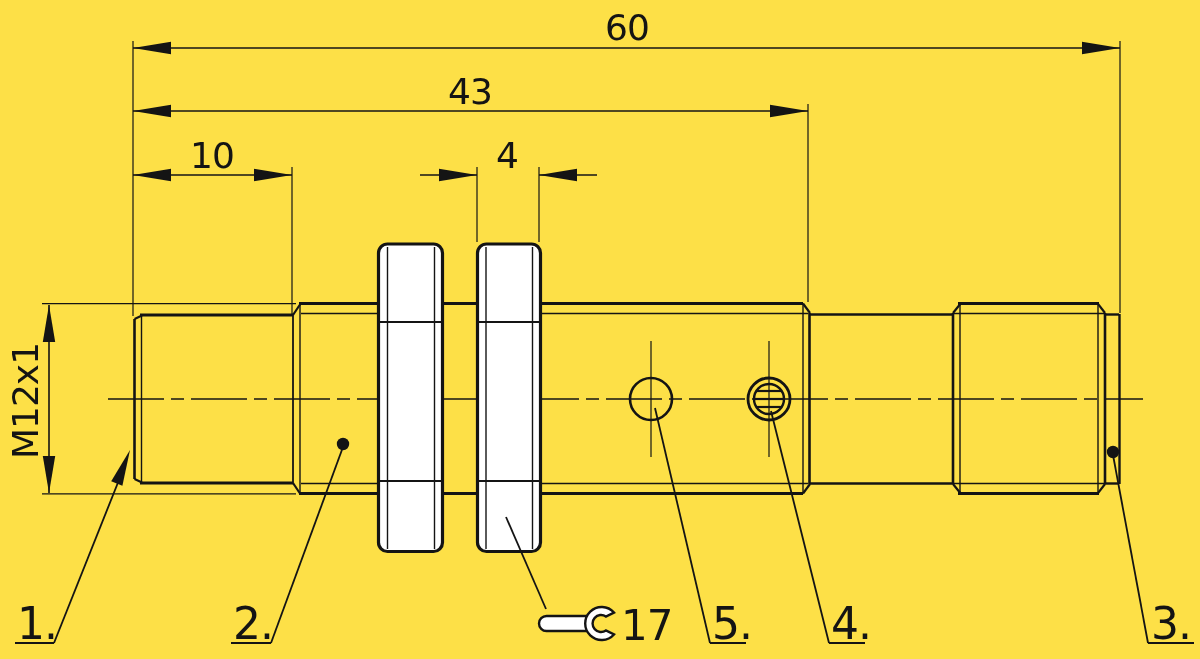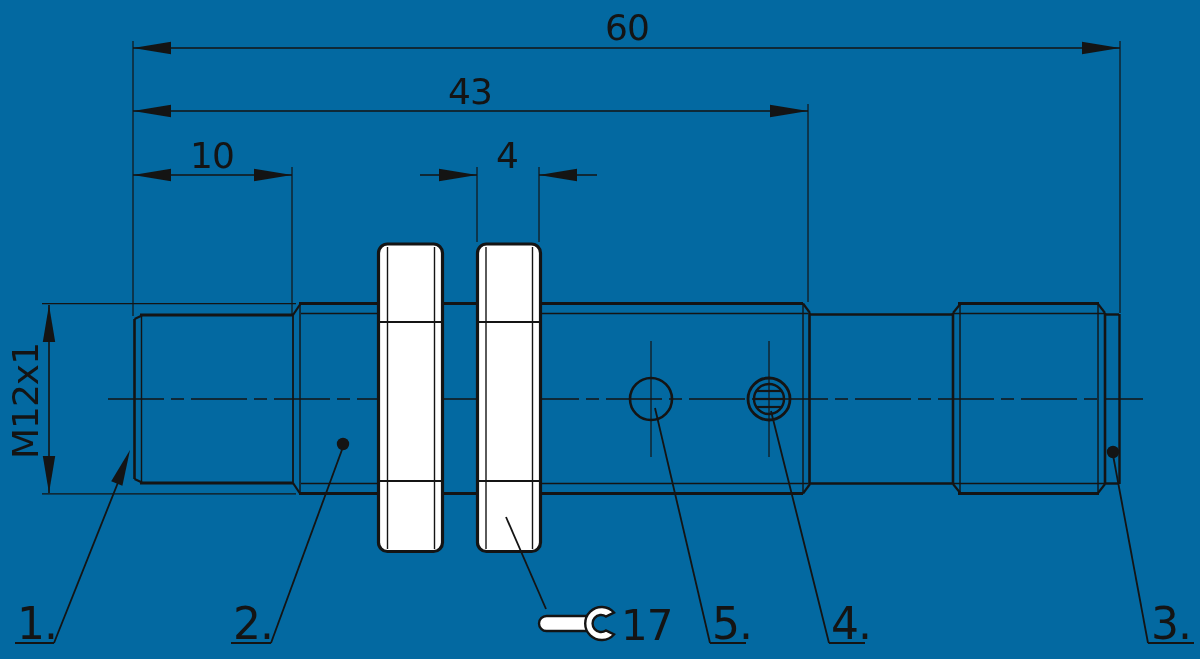--- a/index.html
+++ b/index.html
@@ -1,16 +1,16 @@
 <!DOCTYPE html>
 <html><head>
 <meta charset="utf-8">
 <style>
   html,body{margin:0;padding:0;background:#ffffff;}
-  .stage{width:1200px;height:659px;background:#0369a1;position:relative;}
+  .stage{width:1200px;height:659px;background:#fde047;position:relative;}
   svg{display:block;}
   .ln{stroke:#141414;fill:none;}
   .w32{stroke-width:3.2;} .w30{stroke-width:3;} .w28{stroke-width:2.8;}
   .w26{stroke-width:2.6;} .w24{stroke-width:2.4;} .w22{stroke-width:2.2;}
   .w18{stroke-width:1.8;} .w16{stroke-width:1.6;} .w14{stroke-width:1.4;}
   .w13{stroke-width:1.3;} .w12{stroke-width:1.2;}
   .fillwhite{fill:#ffffff;stroke:#141414;}
   .blackfill{fill:#141414;stroke:none;}
   .dim-text{font-family:"DejaVu Sans","Liberation Sans",sans-serif;font-size:36px;fill:#141414;letter-spacing:-1px;}
   .callout-text{font-family:"DejaVu Sans","Liberation Sans",sans-serif;font-size:44px;fill:#141414;letter-spacing:-1px;}

